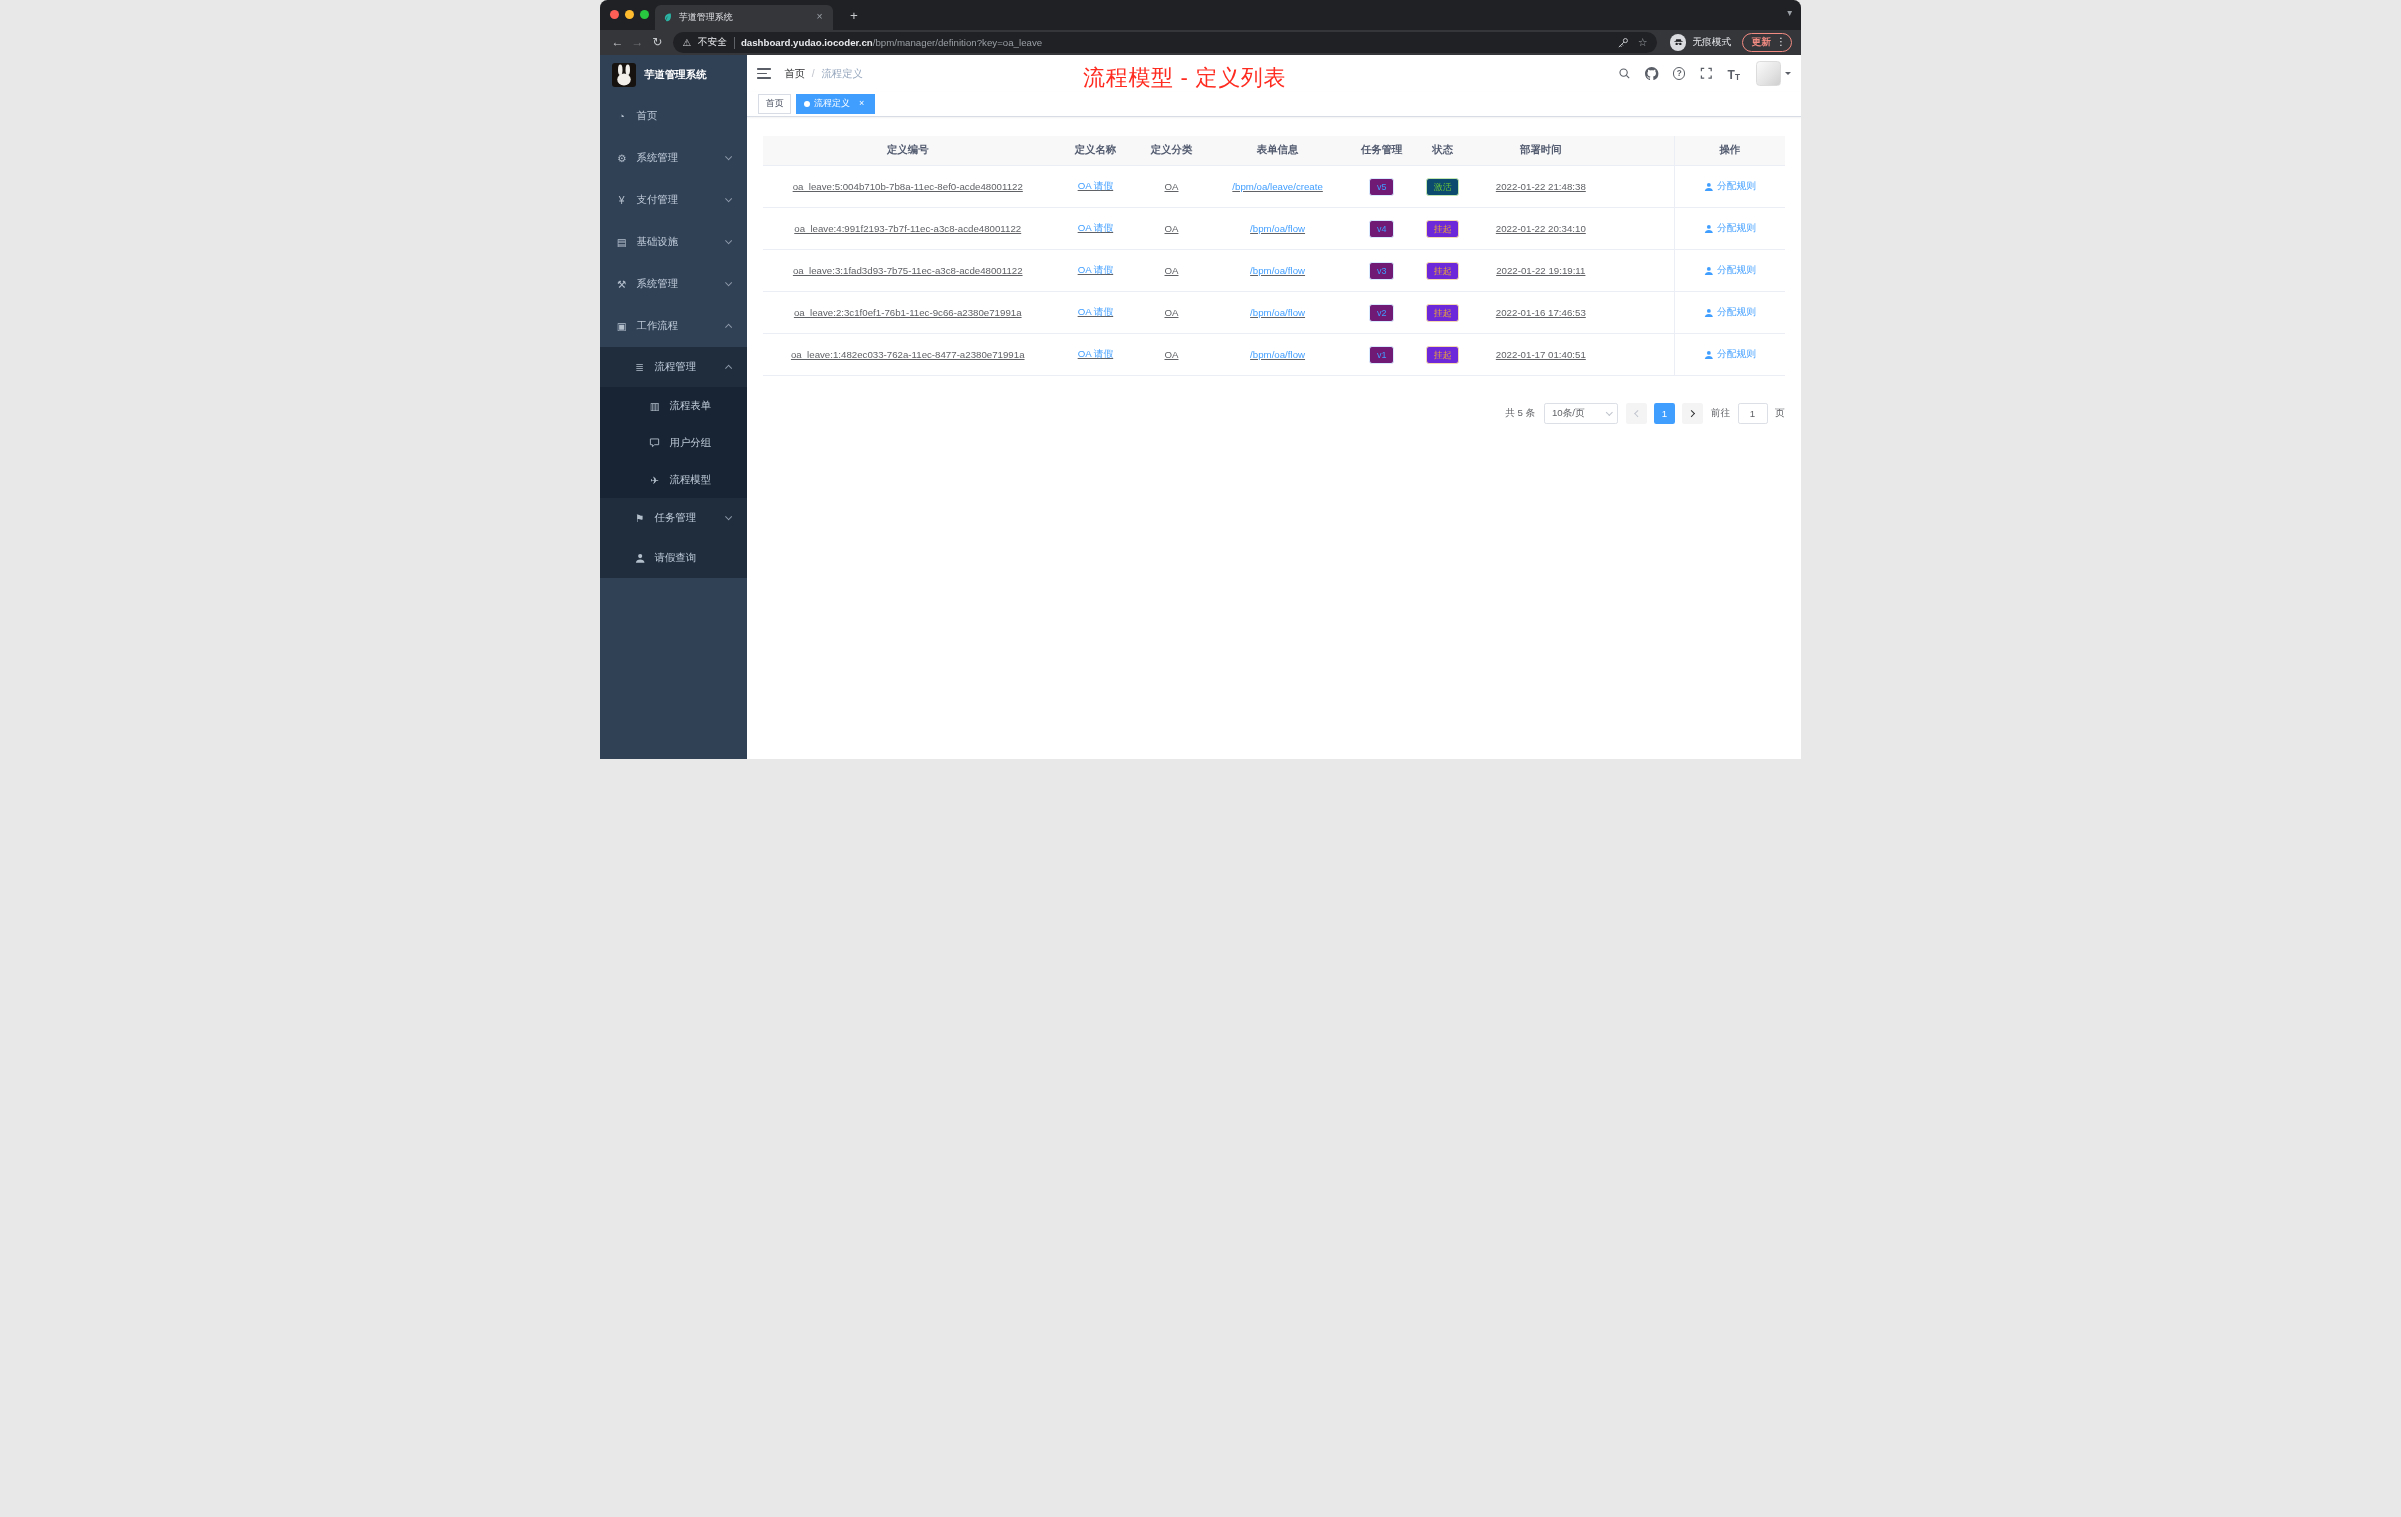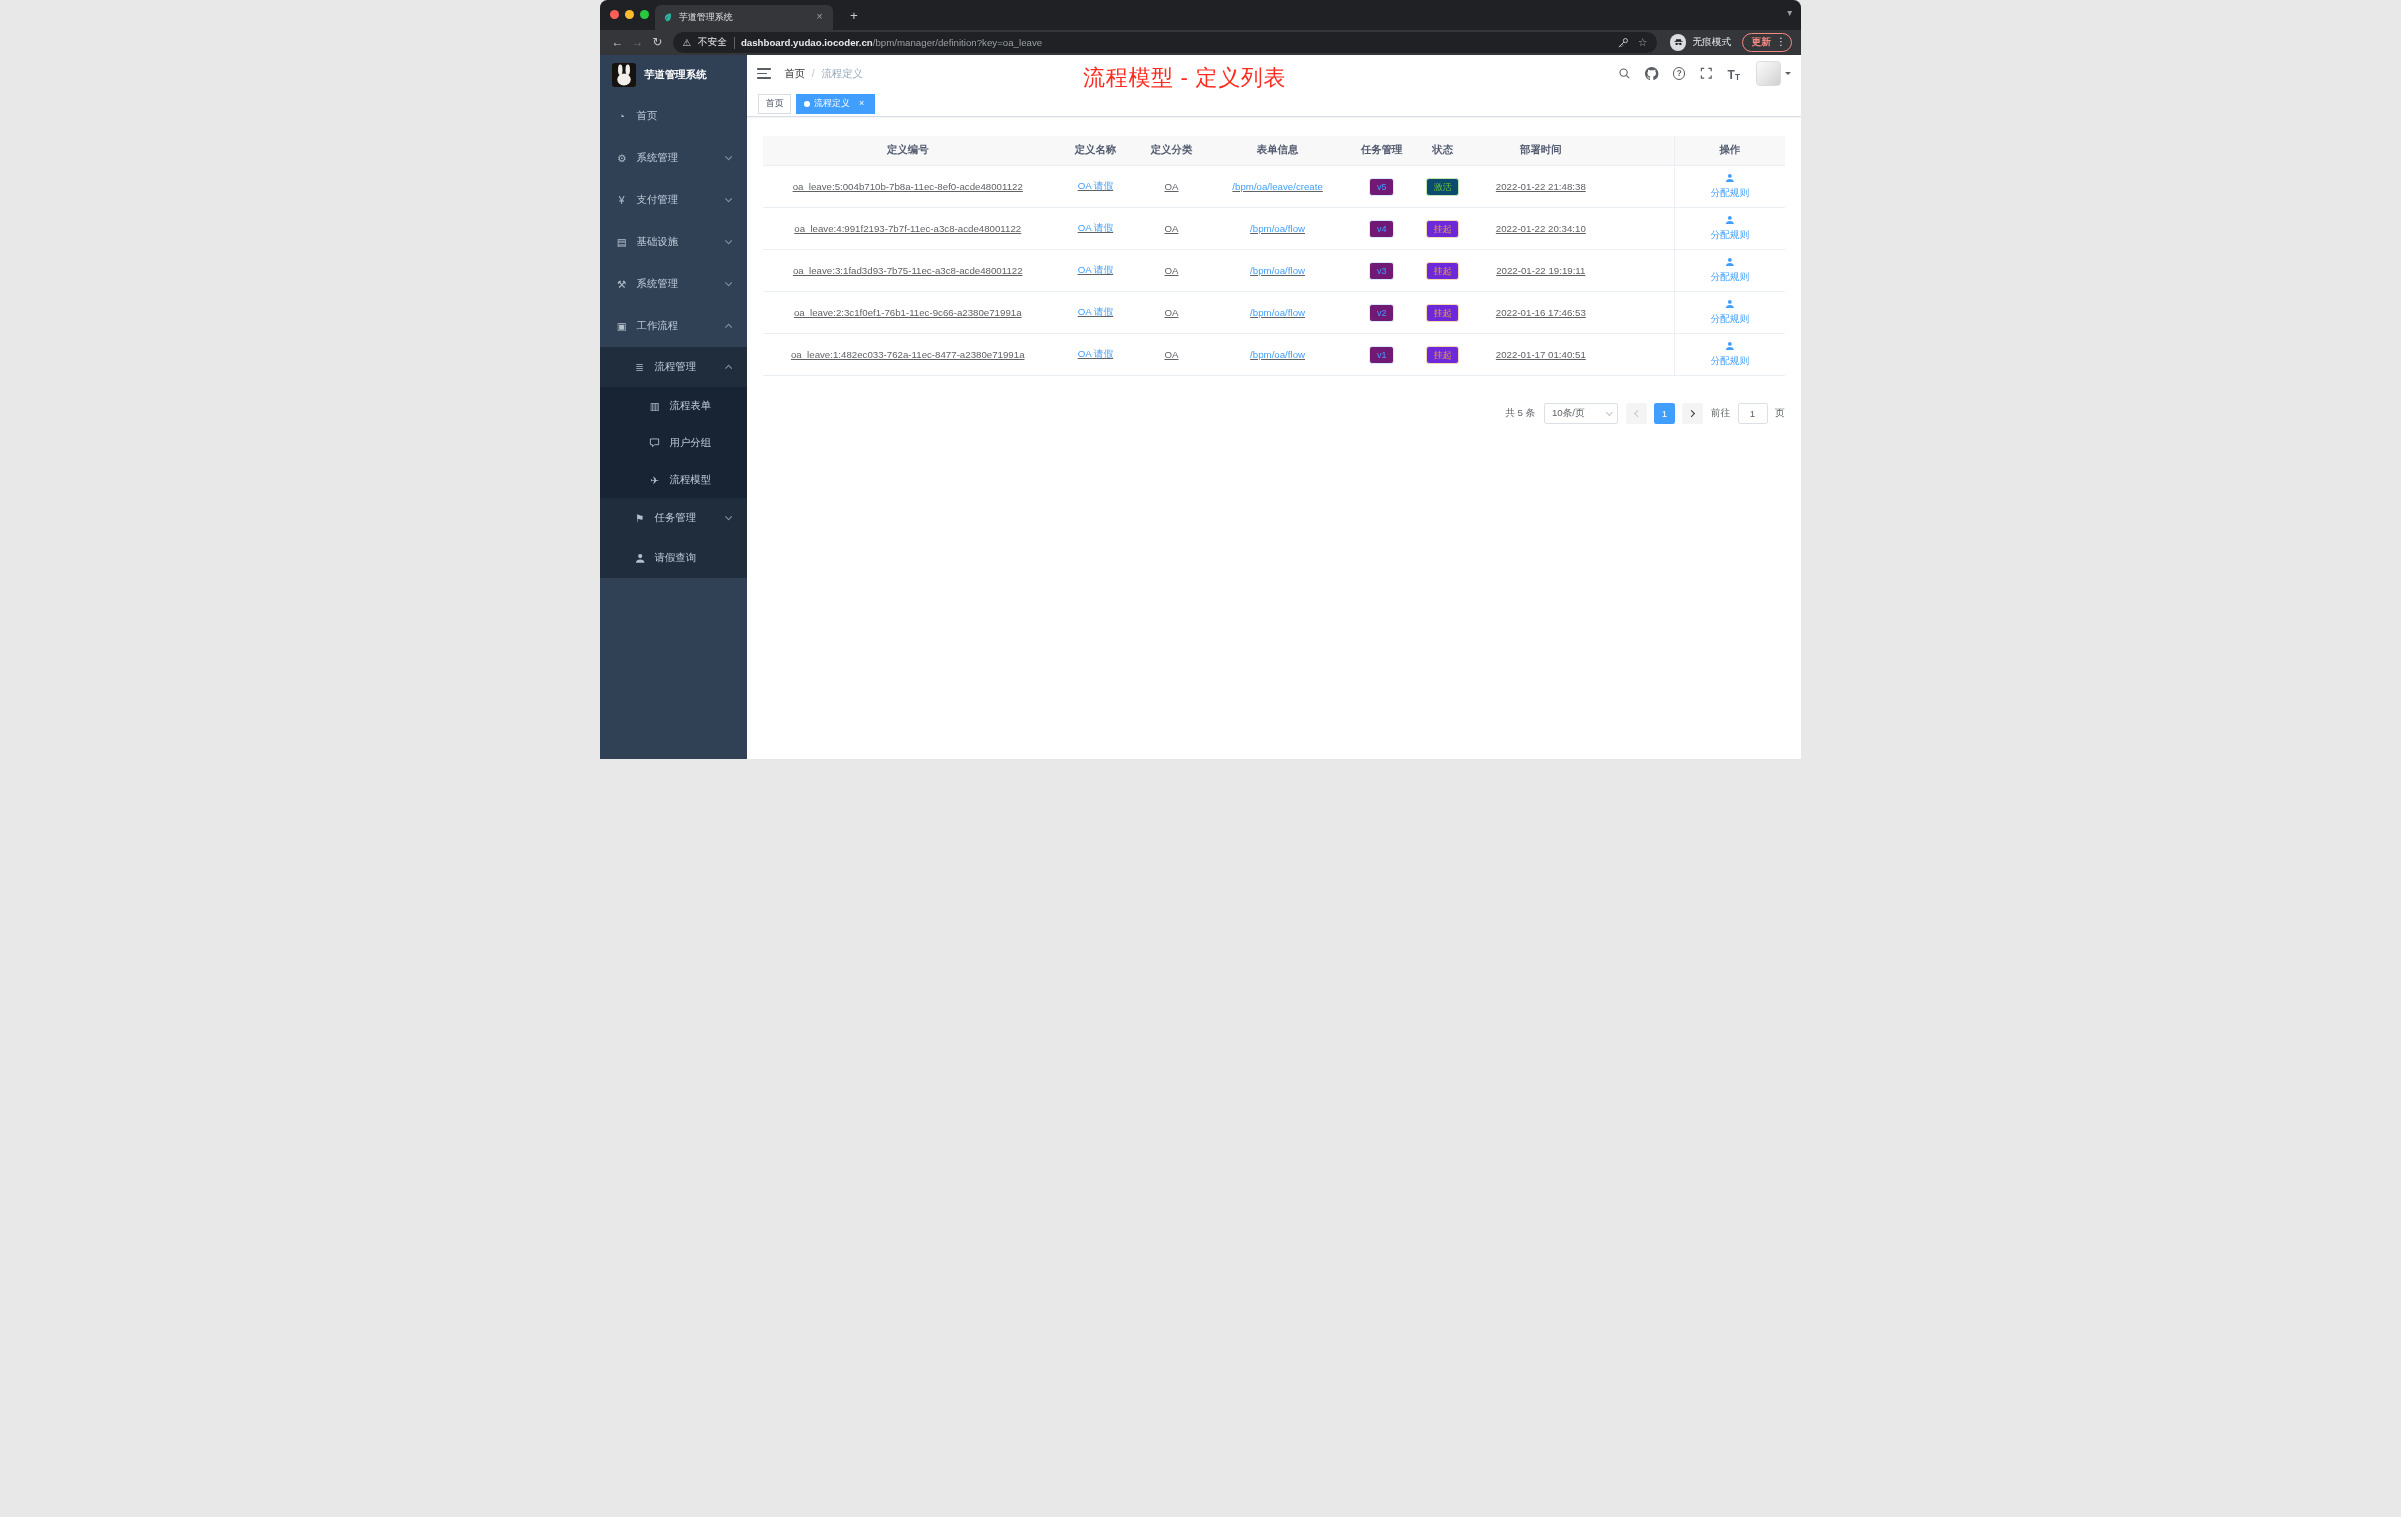--- a/index.html
+++ b/index.html
@@ -100,21 +100,21 @@
              overflow:hidden; white-space:nowrap;text-decoration:underline; }
   .c-action { border-left:0.7px solid #ebeef5; }
   .c-id { font-size:9.7px; }
   .tlink { color:#409eff; text-decoration:none; cursor:pointer; }
   .chip { display:inline-block; height:18px; line-height:16.3px; padding:0 6.7px; border-radius:3px;
           font-size:9px; border:0.7px solid transparent; }
   .chip-version { background:#701a75; border-color:#d9ecff; color:#409eff; }
   .chip-success { background:#0c4a6e; border-color:#c2e7b0; color:#67c23a;text-align:center; }
   .chip-warning { background:#6d28d9; border-color:#f5dab1; color:#e6a23c; }
   .action-link { color:#409eff; font-size:9.7px; display:inline-flex; align-items:center; gap:3.7px;
-                 cursor:pointer; text-decoration:none;flex-direction:column; }
+                 cursor:pointer; text-decoration:none; }
 
   
   .pagination { width:1022px; margin-top:27px; display:flex; align-items:center; justify-content:flex-end;
                 gap:7.4px; font-size:9.7px; color:#606266; }
   .pg-total { margin-right:1.5px; }
   .page-select { width:74px; height:21px; border:0.7px solid #dcdfe6; border-radius:2.2px; display:flex;
                  align-items:center; padding:0 6.7px; color:#606266; cursor:pointer; background:#fff; }
   .sel-caret { margin-left:auto; width:4.5px; height:4.5px; border-right:1px solid #c0c4cc; border-bottom:1px solid #c0c4cc;
                transform:rotate(45deg) translateY(-1.5px); }
   .page-btn { width:21px; height:21px; background:#f4f4f5; border-radius:2.2px; display:flex; align-items:center;

